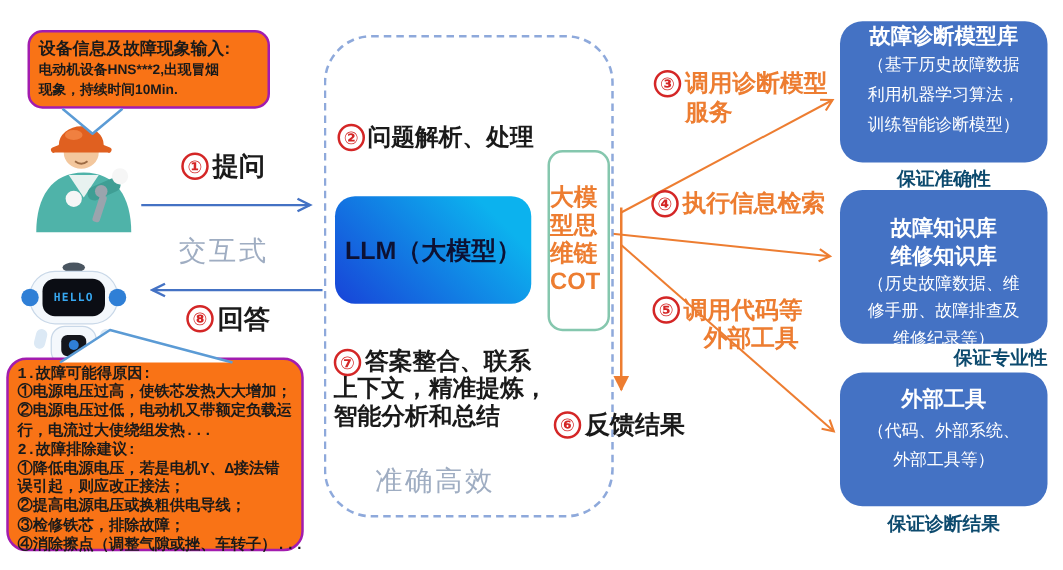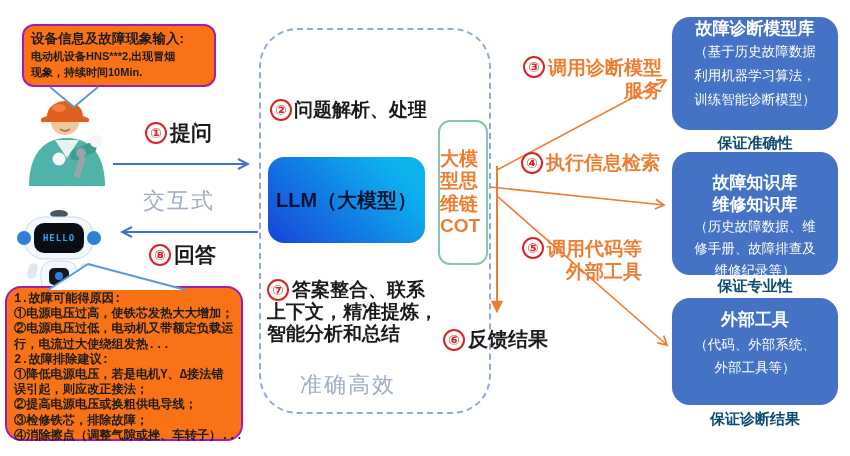--- a/index.html
+++ b/index.html
@@ -72,23 +72,23 @@
   .rbox2 .r-title { line-height:22px; }
   .rbox2 .r-body  { line-height:22px; }
   .rbox3 { top:298px; height:107px; padding-top:9px; }
   .rbox3 .r-title { line-height:26px; }
   .rbox3 .r-body  { line-height:23px; }
   .rcap {
     position:absolute; left:672px; width:166px; text-align:center;
     color:#0c4a6e; font-weight:bold; font-size:15px; z-index:2;
   }
   .two-line { display:flex; flex-direction:column; }
-  .two-line .l2 { margin-left:25px; }
+  .two-line .l2 { }
   .fs19 { font-size:19px; } .fs20 { font-size:20px; } .fs21 { font-size:21px; }
-  .lh23 { line-height:23px;text-align:right; }
+  .lh23 { line-height:23px; }
 </style>
 </head>
 <body>
 
 <div class="canvas">
 
   <svg class="overlay">
     <defs>
       <marker id="mblue" viewBox="0 0 14 14" refX="12" refY="7" markerWidth="14" markerHeight="14" markerUnits="userSpaceOnUse" orient="auto">
         <path d="M2,2 L12,7 L2,12" fill="none" stroke="#4472c4" stroke-width="2"></path>
@@ -226,21 +226,21 @@
   </div>
   <div class="rcap" style="top:134px;">保证准确性</div>
 
   <div class="rbox rbox2">
     <div class="r-title">故障知识库</div>
     <div class="r-title">维修知识库</div>
     <div class="r-body">（历史故障数据、维</div>
     <div class="r-body">修手册、故障排查及</div>
     <div class="r-body">维修纪录等）</div>
   </div>
-  <div class="rcap" style="top:277px;">保证专业性</div>
+  <div class="rcap" style="top:277px;text-align:right;">保证专业性</div>
 
   <div class="rbox rbox3">
     <div class="r-title">外部工具</div>
     <div class="r-body">（代码、外部系统、</div>
     <div class="r-body">外部工具等）</div>
   </div>
   <div class="rcap" style="top:410px;">保证诊断结果</div>
 
 </div>
 

